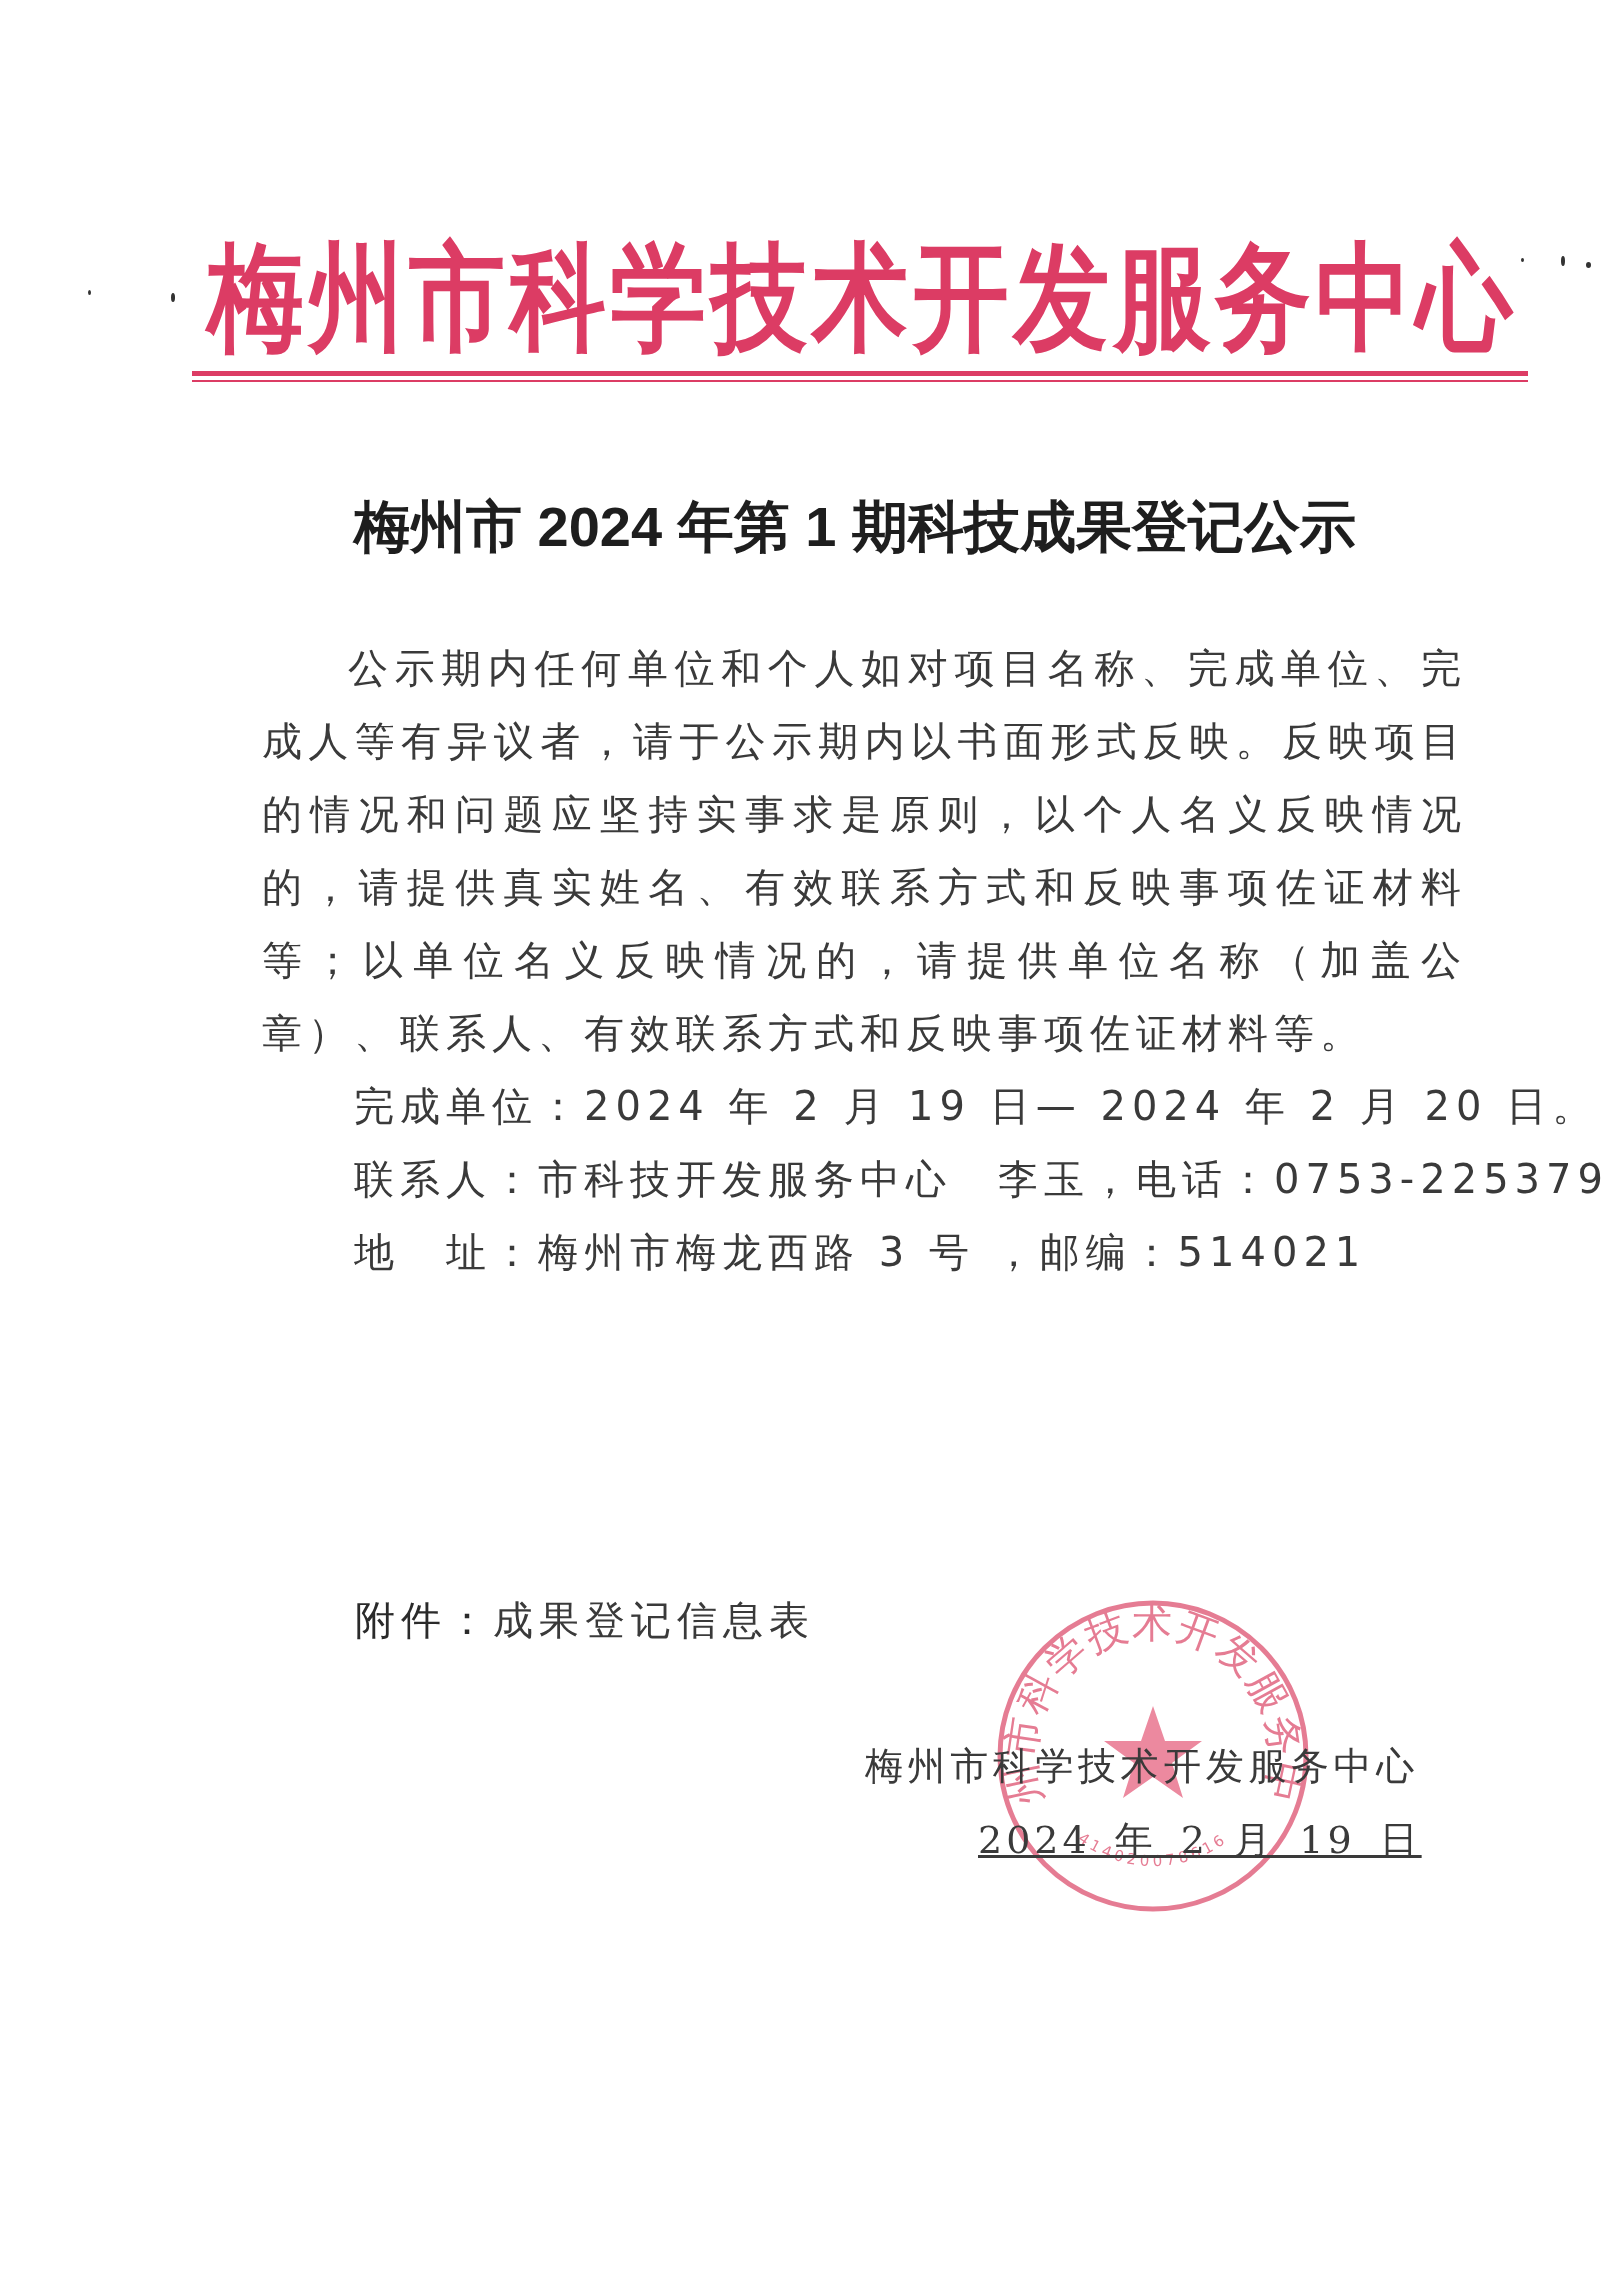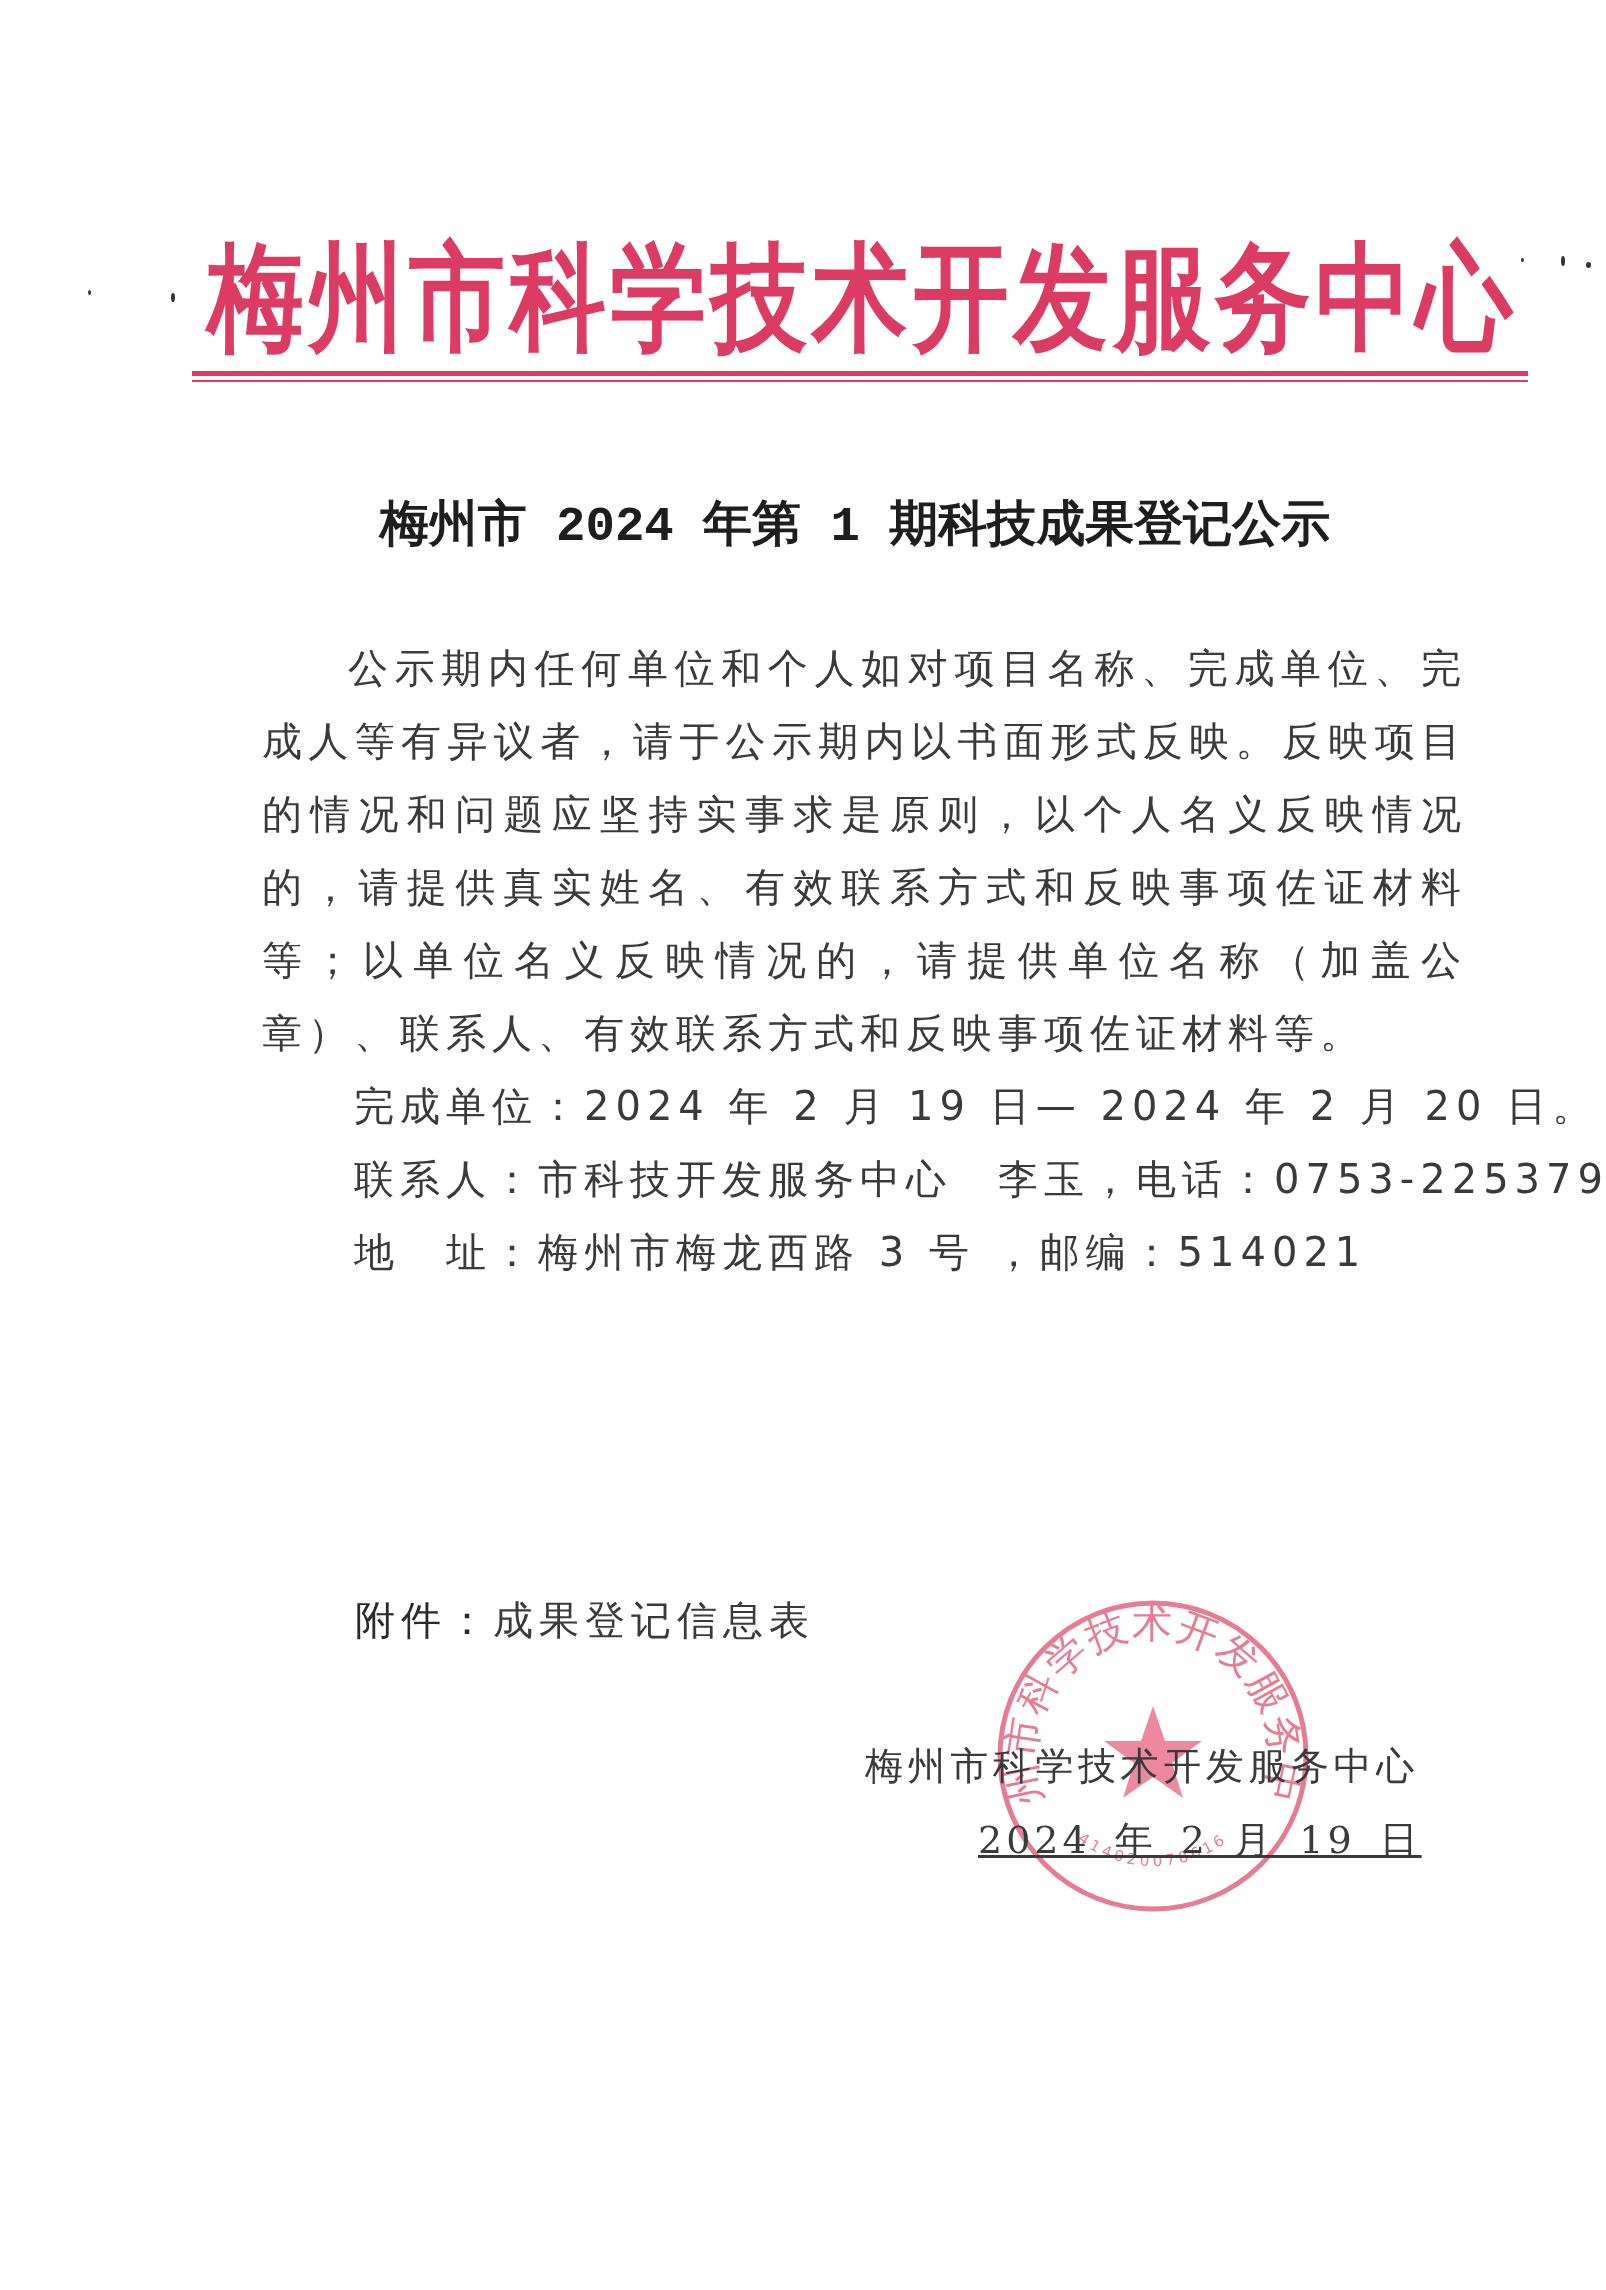--- a/index.html
+++ b/index.html
@@ -14,21 +14,21 @@
     font-size: 96px; line-height: 140px; white-space: nowrap;
     display: flex; justify-content: space-between;
     transform: scaleY(1.22); transform-origin: top left;
   }
   .masthead span { display: inline-block; width: 108px; text-align: center; }
   .rule-thick { left: 192px; top: 371px; width: 1336px; height: 5px; background: #dc3c64; }
   .rule-thin  { left: 192px; top: 380px; width: 1336px; height: 2px; background: #dc3c64; }
   .speck { background: #333; border-radius: 50%; }
   .title {
     left: 320px; top: 492px; width: 1070px; text-align: center; white-space: nowrap;
-    font-family: Liberation Mono, monospace; font-weight: bold; font-size: 49px; line-height: 70px;
+    font-family: Liberation Sans, sans-serif; font-weight: bold; font-size: 56px; line-height: 70px;
     color: #1e1e1e; letter-spacing: 0px;
   }
   .body-text {
     left: 262px; top: 632px; width: 1205px;
     font-family: "DejaVu Sans", sans-serif; font-size: 40px; line-height: 73px;
     letter-spacing: 6px; color: #3a3a3a; text-align: justify;
   }
   .para { margin: 0; text-indent: 86px; }
   .info { margin: 0; padding-left: 92px; white-space: nowrap; }
   .attach {

